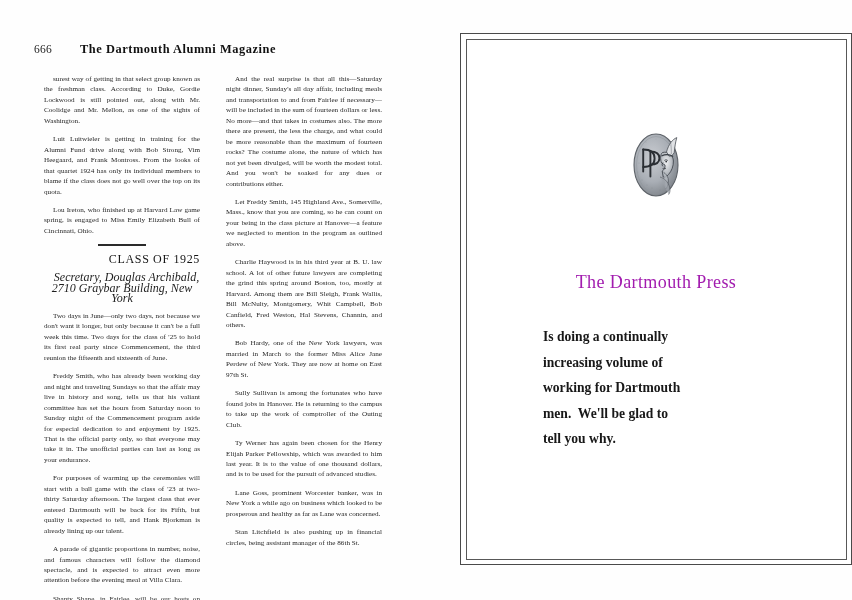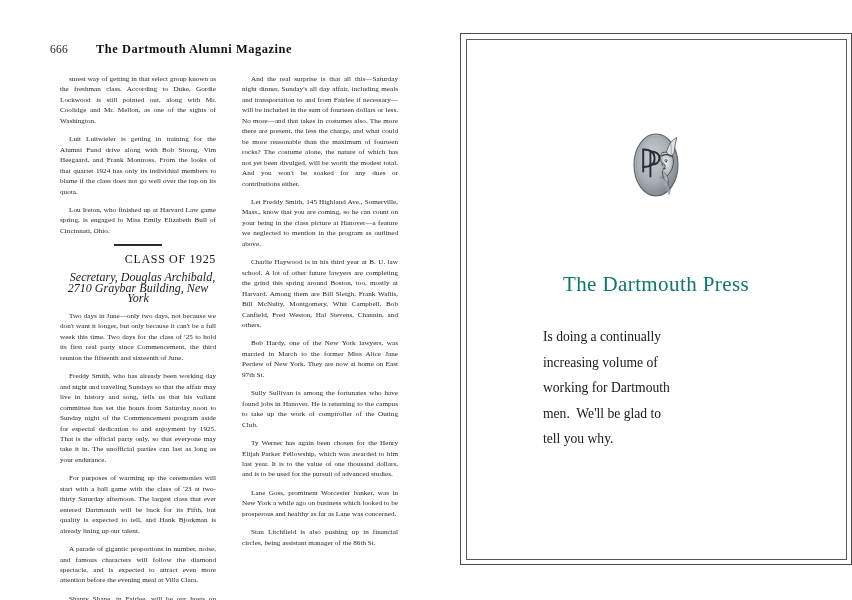--- a/index.html
+++ b/index.html
@@ -14,21 +14,21 @@
     height: 600px;
     background: #fefefe;
     overflow: hidden;
     font-family: "Liberation Serif", "DejaVu Serif", serif;
     color: #1b1b1b;
   }
 
   
   #left-page {
     position: absolute;
-    left: 16px; top: 0;
+    left: 0; top: 0;
     width: 426px; height: 432px;
   }
   #running-head {
     position: absolute;
     left: 34px; top: 42px;
     width: 362px; height: 18px;
   }
   #folio {
     position: absolute;
     left: 0; top: 1px;
@@ -127,36 +127,36 @@
     width: 52px;
     height: 70px;
   }
   #emblem svg { display: block; width: 52px; height: 70px; }
 
   #ad-title {
     position: absolute;
     left: 0; right: 0;
     top: 238px;
     text-align: center;
-    font-size: 21px;
+    font-size: 18px;
     letter-spacing: 0.4px;
-    color: #0f766e;
+    color: #a21caf;
     font-family: "Liberation Serif", "DejaVu Serif", serif;
   }
   #ad-body {
     position: absolute;
     left: 82px;
     top: 290px;
     width: 232px;
     font-size: 13.6px;
     line-height: 25.5px;
     color: #181818;
     text-align: left;
   }
-  #ad-body .ln { display: block; white-space: pre; }
+  #ad-body .ln { display: block; white-space: pre; font-weight: bold; }
 </style>
 </head>
 <body>
 
 <div id="page">
 
   <div id="left-page">
 
     <div id="running-head">
       <span id="folio">666</span>

